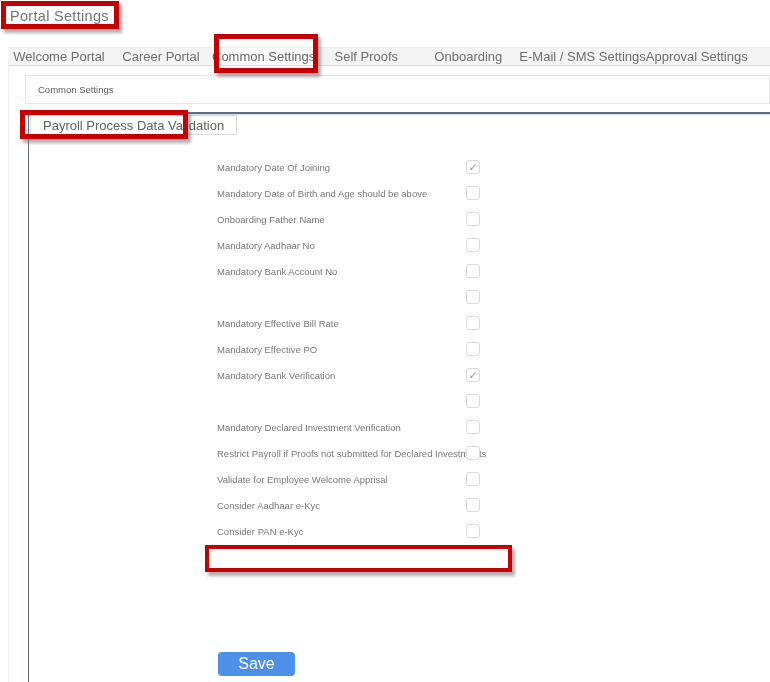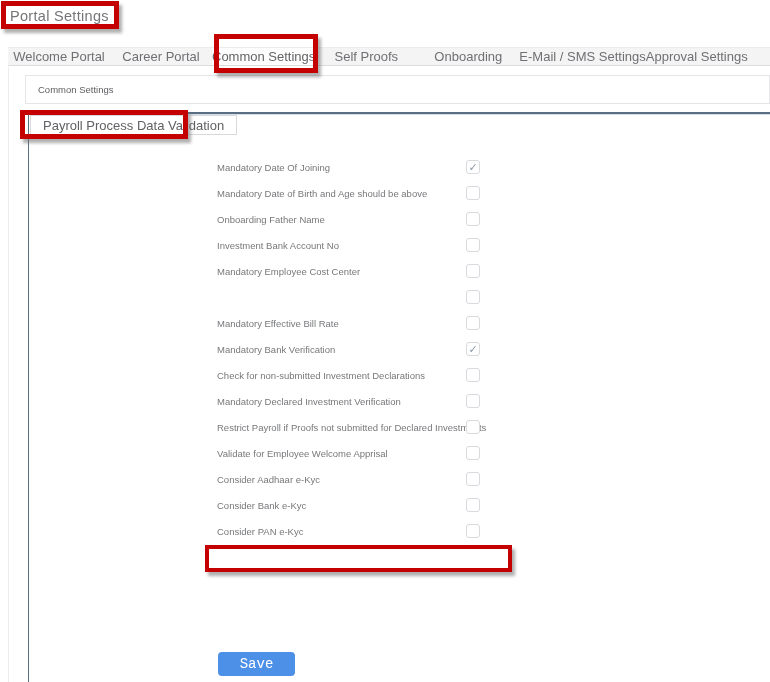--- a/index.html
+++ b/index.html
@@ -80,21 +80,21 @@
     position:absolute;left:251px;top:6px;width:14px;height:14px;
     border:1px solid #d8dade;border-radius:3px;background:#fff;
     display:flex;align-items:center;justify-content:center;
     font-size:11px;color:var(--check);line-height:1;cursor:pointer;
   }
 
   
   .save-btn{
     position:absolute;left:218px;top:652px;width:77px;height:24px;
     background:var(--accent);border:none;border-radius:4px;
-    color:#fff;font-size:14px;font-family:Liberation Mono, monospace;cursor:pointer;
+    color:#fff;font-size:16px;font-family:Liberation Sans, sans-serif;cursor:pointer;
     display:flex;align-items:center;justify-content:center;
   }
 
   
   .ann{
     position:absolute;border:5px solid var(--annotation);
     box-shadow:3px 4px 3px rgba(110,110,110,.55);
     pointer-events:none;background:transparent;z-index:10;
   }
   .ann-title{left:1px;top:1px;width:118px;height:28px;}
@@ -140,62 +140,61 @@
       </div>
       <div class="row">
         <span class="lbl">Mandatory Date of Birth and Age should be above</span>
         <div class="checkbox"></div>
       </div>
       <div class="row">
         <span class="lbl">Onboarding Father Name</span>
         <div class="checkbox"></div>
       </div>
       <div class="row">
-        <span class="lbl">Investment Bank Account No</span>
-        <div class="checkbox"></div>
-      </div>
-      <div class="row">
-        <span class="lbl">Mandatory Employee Cost Center</span>
+        <span class="lbl">Mandatory Aadhaar No</span>
+        <div class="checkbox"></div>
+      </div>
+      <div class="row">
+        <span class="lbl">Mandatory Bank Account No</span>
         <div class="checkbox"></div>
       </div>
       <div class="row">
         <div class="checkbox"></div>
       </div>
       <div class="row">
         <span class="lbl">Mandatory Effective Bill Rate</span>
+        <div class="checkbox"></div>
+      </div>
+      <div class="row">
+        <span class="lbl">Mandatory Effective PO</span>
         <div class="checkbox"></div>
       </div>
       <div class="row">
         <span class="lbl">Mandatory Bank Verification</span>
         <div class="checkbox">
           <span>✓</span>
         </div>
       </div>
       <div class="row">
-        <span class="lbl">Check for non-submitted Investment Declarations</span>
         <div class="checkbox"></div>
       </div>
       <div class="row">
         <span class="lbl">Mandatory Declared Investment Verification</span>
         <div class="checkbox"></div>
       </div>
       <div class="row">
         <span class="lbl">Restrict Payroll if Proofs not submitted for Declared Investments</span>
         <div class="checkbox"></div>
       </div>
       <div class="row">
         <span class="lbl">Validate for Employee Welcome Apprisal</span>
         <div class="checkbox"></div>
       </div>
       <div class="row">
         <span class="lbl">Consider Aadhaar e-Kyc</span>
-        <div class="checkbox"></div>
-      </div>
-      <div class="row">
-        <span class="lbl">Consider Bank e-Kyc</span>
         <div class="checkbox"></div>
       </div>
       <div class="row">
         <span class="lbl">Consider PAN e-Kyc</span>
         <div class="checkbox"></div>
       </div>
     </div>
 
   <button class="save-btn">Save</button>
 

